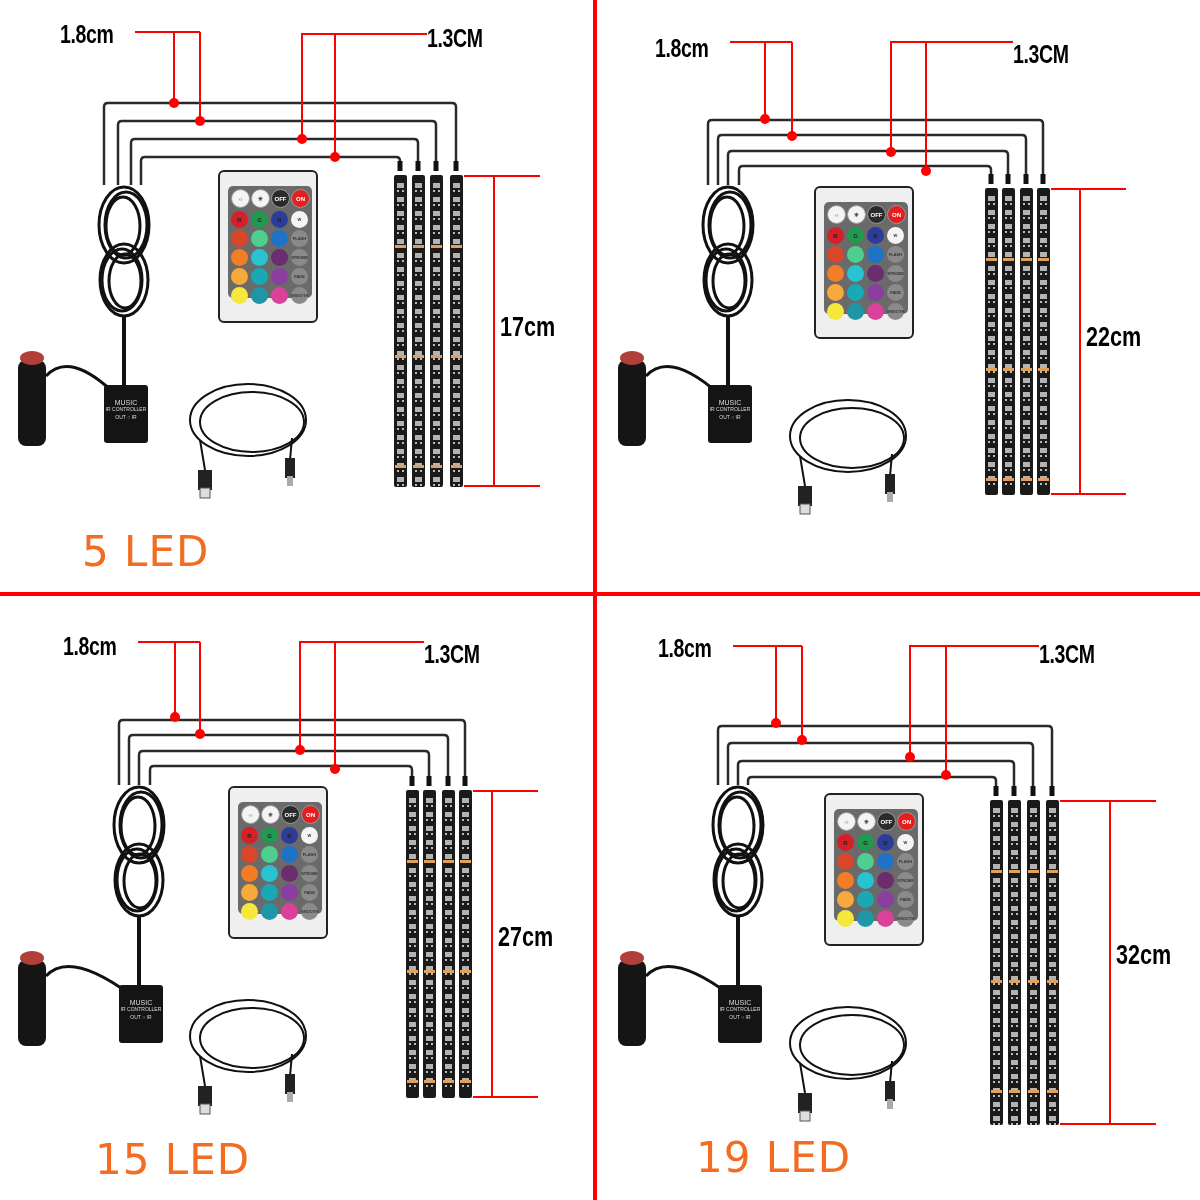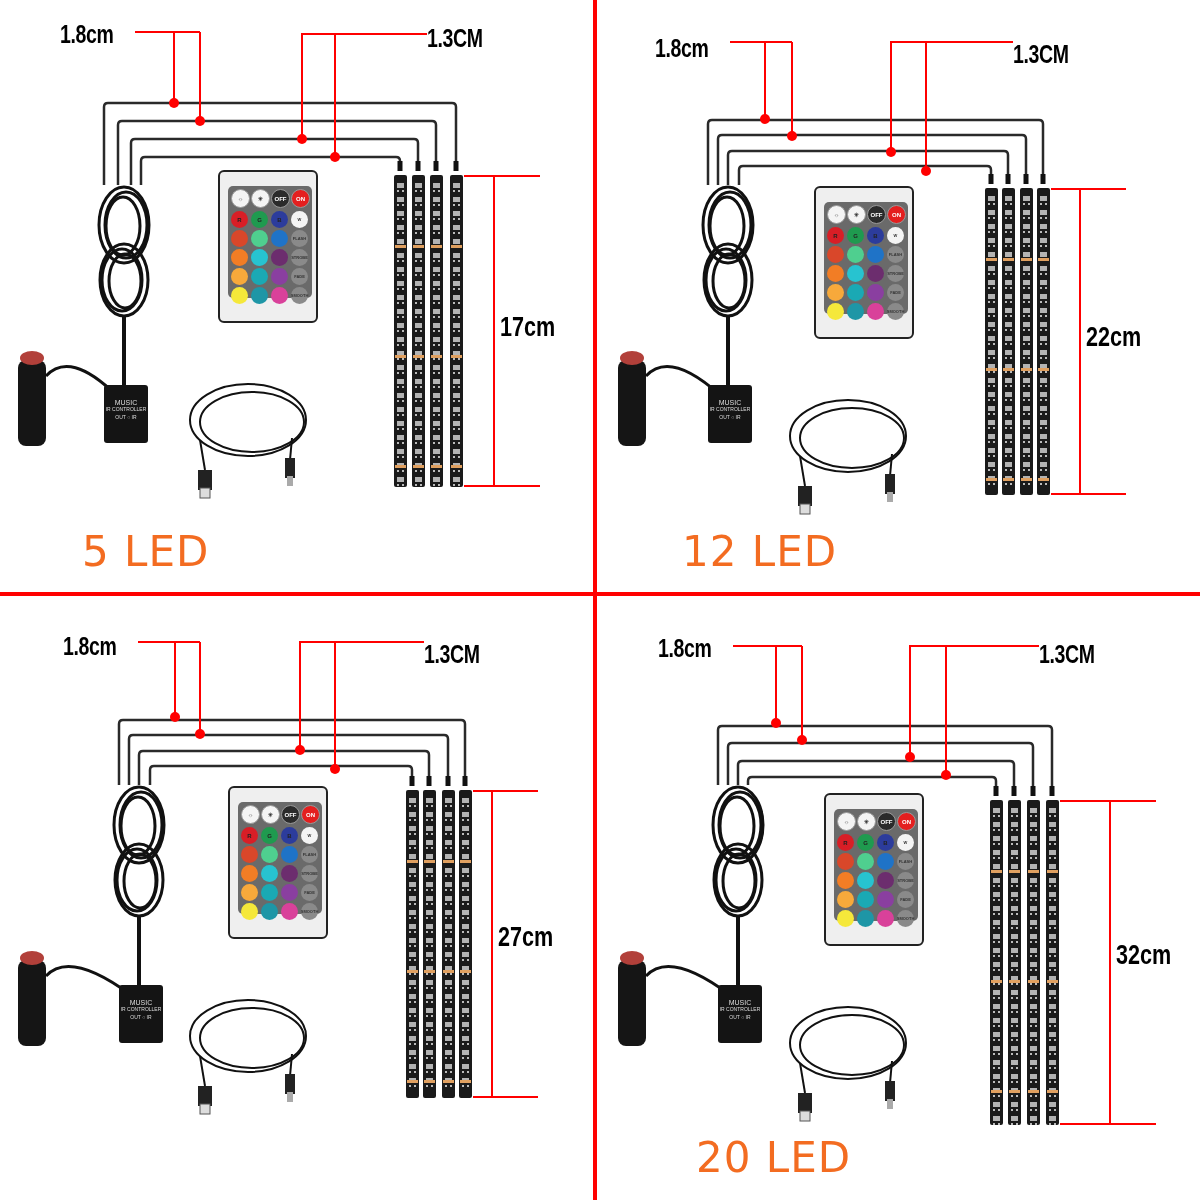--- a/index.html
+++ b/index.html
@@ -691,21 +691,20 @@
         <path d="M291 152 L291 42 L413 42 M326 42 L326 171" stroke="#f00" stroke-width="2" fill="none"></path>
         <circle cx="165" cy="119" r="5" fill="#f00"></circle>
         <circle cx="192" cy="136" r="5" fill="#f00"></circle>
         <circle cx="291" cy="152" r="5" fill="#f00"></circle>
         <circle cx="326" cy="171" r="5" fill="#f00"></circle>
         <path d="M451 189 L526 189 M451 494 L526 494 M480 189 L480 494" stroke="#f00" stroke-width="2"></path>
       </svg>
       <div class="dim-label" style="left: 55px; top: 34px;">1.8cm</div>
       <div class="dim-label" style="left: 413px; top: 40px;">1.3CM</div>
       <div class="len-label" style="left: 486px; top: 322px;">22cm</div>
-      <div class="led-label" style="left: 82px; top: 527px;">12 LED</div>
       <div class="remote" style="left: 214px; top: 186px;">
         <div class="pad"></div>
         <div class="btn" style="left:11px;top:17px;background:#f4f4f4;color:#333;border:1px solid #999">☼</div>
         <div class="btn" style="left:31px;top:17px;background:#f4f4f4;color:#333;border:1px solid #999">☀</div>
         <div class="btn" style="left:51px;top:17px;background:#2b2b2b;color:#fff;border:1px solid #999">OFF</div>
         <div class="btn" style="left:71px;top:17px;background:#e41f1f;color:#fff;border:1px solid #999">ON</div>
         <div class="btn" style="left:11px;top:39px;background:#d81e26;color:#222">R</div>
         <div class="btn" style="left:31px;top:39px;background:#1f9a4f;color:#222">G</div>
         <div class="btn" style="left:51px;top:39px;background:#2c3c9c;color:#222">B</div>
         <div class="btn" style="left:11px;top:58px;background:#d9472a;color:#222"></div>
@@ -1038,20 +1037,21 @@
         <path d="M300 150 L300 42 L424 42 M335 42 L335 169" stroke="#f00" stroke-width="2" fill="none"></path>
         <circle cx="175" cy="117" r="5" fill="#f00"></circle>
         <circle cx="200" cy="134" r="5" fill="#f00"></circle>
         <circle cx="300" cy="150" r="5" fill="#f00"></circle>
         <circle cx="335" cy="169" r="5" fill="#f00"></circle>
         <path d="M473 191 L538 191 M473 497 L538 497 M492 191 L492 497" stroke="#f00" stroke-width="2"></path>
       </svg>
       <div class="dim-label" style="left: 63px; top: 32px;">1.8cm</div>
       <div class="dim-label" style="left: 424px; top: 40px;">1.3CM</div>
       <div class="len-label" style="left: 498px; top: 322px;">27cm</div>
+      <div class="led-label" style="left: 95px; top: 535px;">15 LED</div>
       <div class="remote" style="left: 228px; top: 186px;">
         <div class="pad"></div>
         <div class="btn" style="left:11px;top:17px;background:#f4f4f4;color:#333;border:1px solid #999">☼</div>
         <div class="btn" style="left:31px;top:17px;background:#f4f4f4;color:#333;border:1px solid #999">☀</div>
         <div class="btn" style="left:51px;top:17px;background:#2b2b2b;color:#fff;border:1px solid #999">OFF</div>
         <div class="btn" style="left:71px;top:17px;background:#e41f1f;color:#fff;border:1px solid #999">ON</div>
         <div class="btn" style="left:11px;top:39px;background:#d81e26;color:#222">R</div>
         <div class="btn" style="left:31px;top:39px;background:#1f9a4f;color:#222">G</div>
         <div class="btn" style="left:51px;top:39px;background:#2c3c9c;color:#222">B</div>
         <div class="btn" style="left:11px;top:58px;background:#d9472a;color:#222"></div>
@@ -1408,21 +1408,21 @@
         <path d="M310 157 L310 46 L439 46 M346 46 L346 175" stroke="#f00" stroke-width="2" fill="none"></path>
         <circle cx="176" cy="123" r="5" fill="#f00"></circle>
         <circle cx="202" cy="140" r="5" fill="#f00"></circle>
         <circle cx="310" cy="157" r="5" fill="#f00"></circle>
         <circle cx="346" cy="175" r="5" fill="#f00"></circle>
         <path d="M460 201 L556 201 M460 524 L556 524 M510 201 L510 524" stroke="#f00" stroke-width="2"></path>
       </svg>
       <div class="dim-label" style="left: 58px; top: 34px;">1.8cm</div>
       <div class="dim-label" style="left: 439px; top: 40px;">1.3CM</div>
       <div class="len-label" style="left: 516px; top: 340px;">32cm</div>
-      <div class="led-label" style="left: 96px; top: 533px;">20 LED</div>
+      <div class="led-label" style="left: 96px; top: 533px;">19 LED</div>
       <div class="remote" style="left: 224px; top: 193px;">
         <div class="pad"></div>
         <div class="btn" style="left:11px;top:17px;background:#f4f4f4;color:#333;border:1px solid #999">☼</div>
         <div class="btn" style="left:31px;top:17px;background:#f4f4f4;color:#333;border:1px solid #999">☀</div>
         <div class="btn" style="left:51px;top:17px;background:#2b2b2b;color:#fff;border:1px solid #999">OFF</div>
         <div class="btn" style="left:71px;top:17px;background:#e41f1f;color:#fff;border:1px solid #999">ON</div>
         <div class="btn" style="left:11px;top:39px;background:#d81e26;color:#222">R</div>
         <div class="btn" style="left:31px;top:39px;background:#1f9a4f;color:#222">G</div>
         <div class="btn" style="left:51px;top:39px;background:#2c3c9c;color:#222">B</div>
         <div class="btn" style="left:11px;top:58px;background:#d9472a;color:#222"></div>

